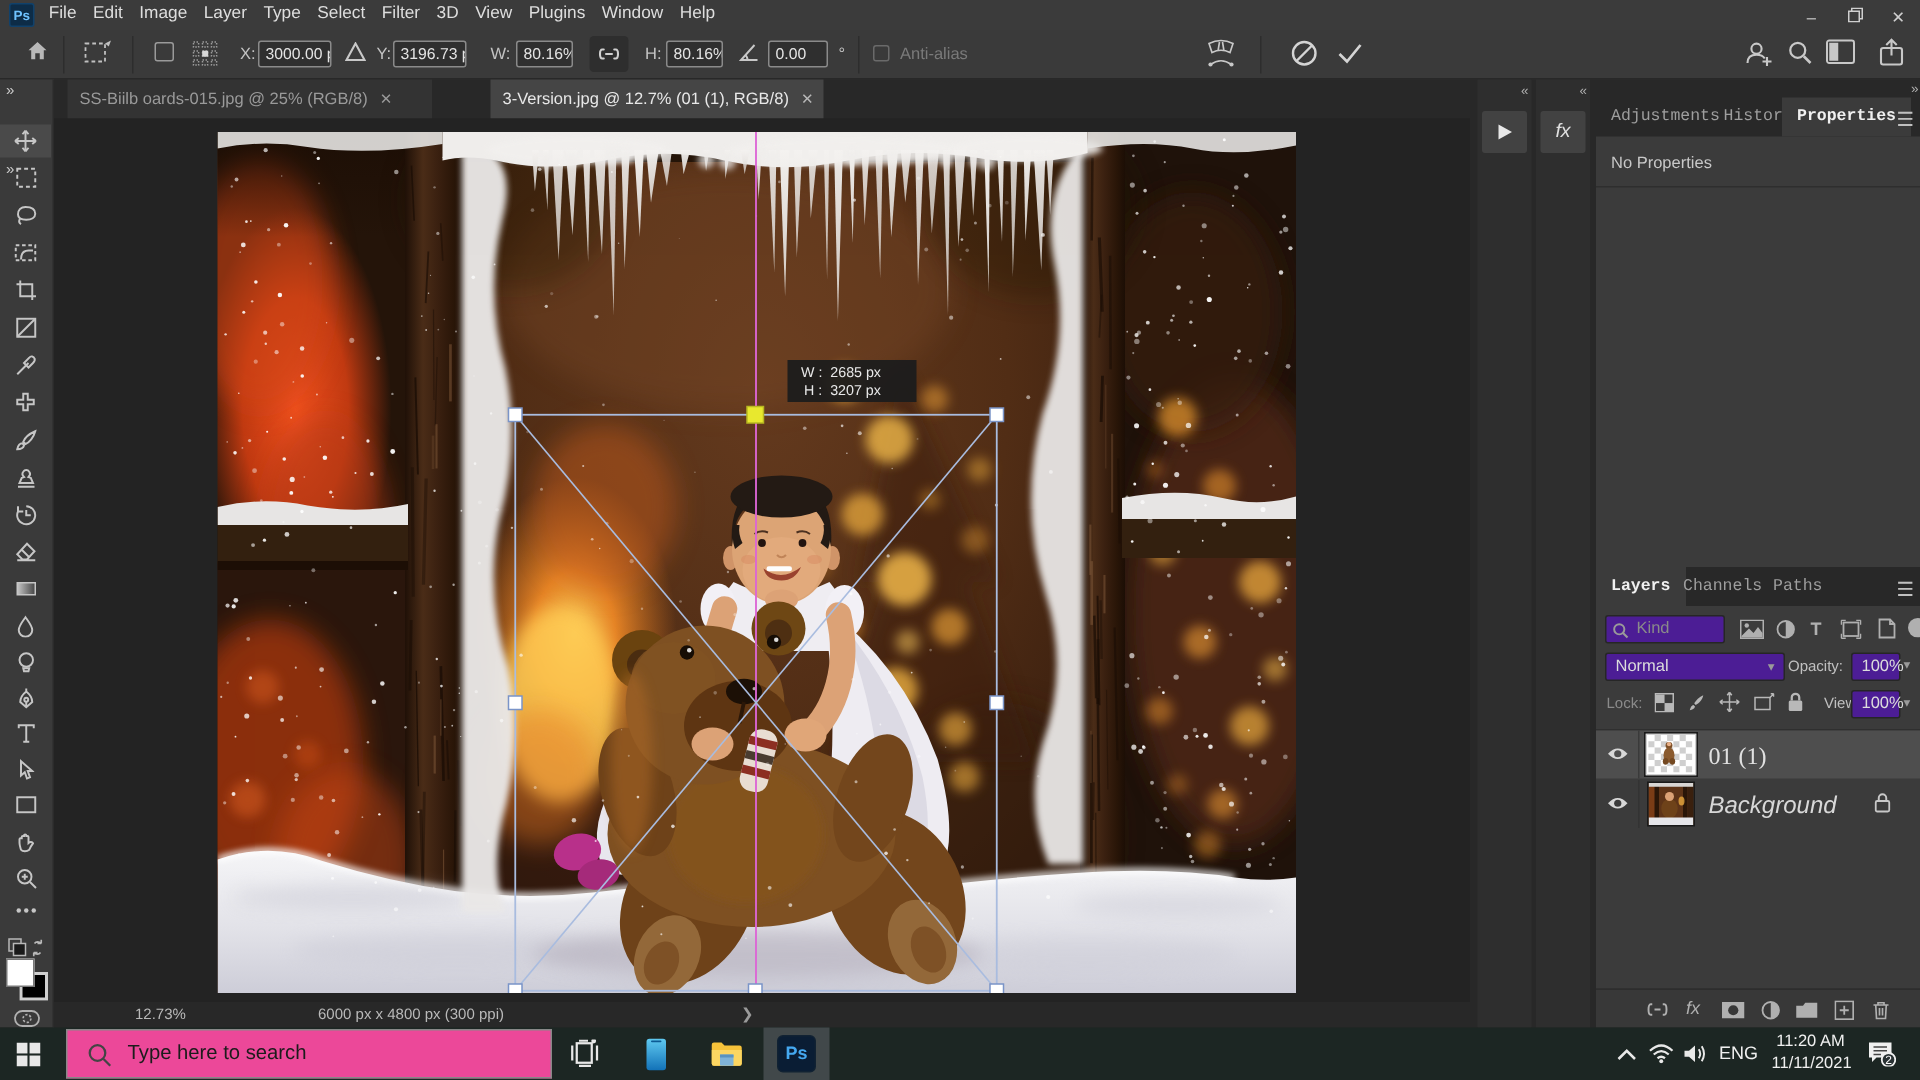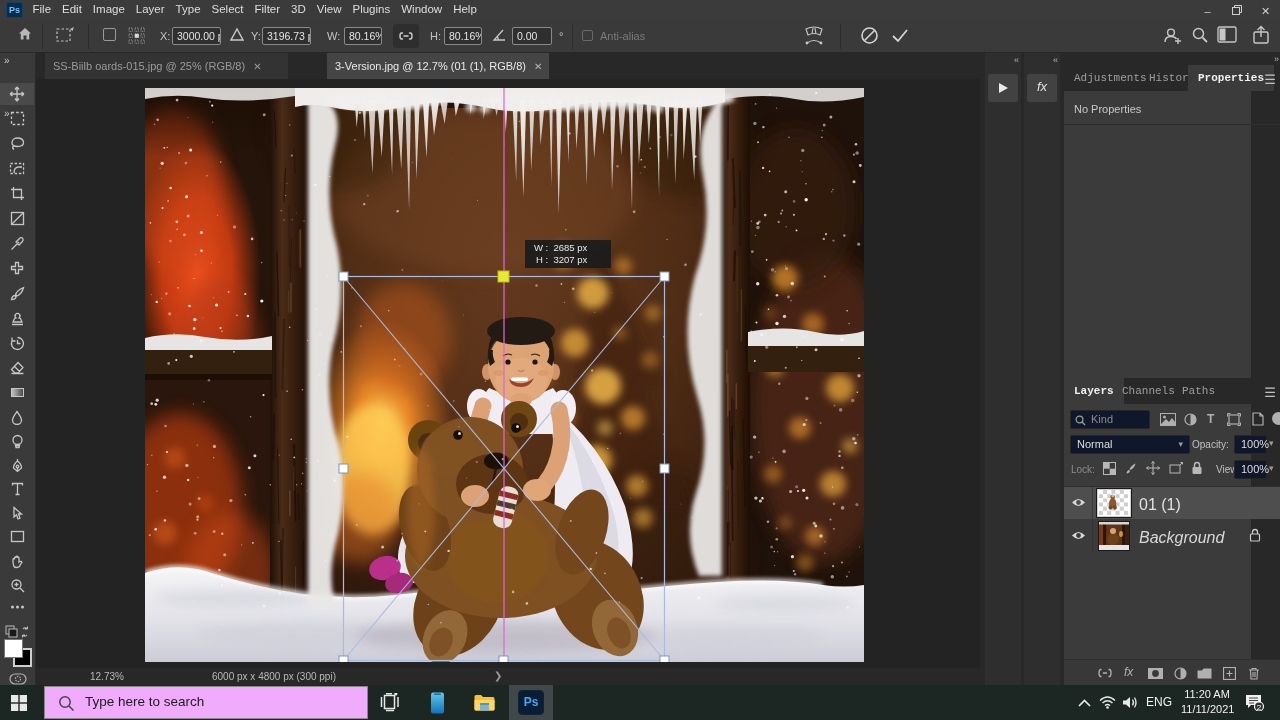--- a/index.html
+++ b/index.html
@@ -31,27 +31,27 @@
 #status{position:absolute;top:668px;left:36px;width:944px;height:17px;background:#282828;color:#b9b9b9;font-size:10px;text-align:right;}
 
 #rightarea{position:absolute;top:53px;left:980px;width:300px;height:632px;background:#282828;}
 .dockstrip{position:absolute;top:0;width:36px;height:632px;background:#2e2e2e;}
 .dockbtn{position:absolute;width:30px;height:28px;background:#424242;border-radius:2px;color:#e0e0e0;text-align:center;}
 .collapse{position:absolute;top:2px;right:3px;color:#b0b0b0;font-size:9px;letter-spacing:-1px;}
 #panel1{position:absolute;left:84px;top:12px;width:216px;height:313px;}
 .ptabstrip{position:absolute;left:0;width:216px;height:26px;background:#282828;font-family:Liberation Mono, monospace;}
 .ptab{position:absolute;top:0;height:26px;font-size:11px;padding:7px 10px 0 10px;color:#9e9e9e;white-space:nowrap;}
 .ptab.on{background:#3b3b3b;color:#f0f0f0;font-weight:bold;}
-.pbody{position:absolute;left:0;width:187px;background:#3b3b3b;}
+.pbody{position:absolute;left:0;width:216px;background:#3b3b3b;}
 .burger{position:absolute;right:4px;color:#c0c0c0;font-size:13px;}
-.selbox{background:#0f172a;border:1px solid #262626;border-radius:2px;color:#dcdcdc;font-size:11px;line-height:17px;padding-left:6px;}
+.selbox{background:#4c1d95;border:1px solid #262626;border-radius:2px;color:#dcdcdc;font-size:11px;line-height:17px;padding-left:6px;}
 .eye{color:#d8d8d8;}
 
 #taskbar{position:absolute;top:685px;left:0;width:1280px;height:35px;background:#1c2623;color:#e8e8e8;}
-#searchbox{position:absolute;left:44px;top:1px;width:324px;height:33px;background:#f0abfc;border:1px solid #888;color:#1c1c1c;font-size:13.5px;}
+#searchbox{position:absolute;left:44px;top:1px;width:324px;height:33px;background:#ec4899;border:1px solid #888;color:#1c1c1c;font-size:13.5px;}
 </style></head>
 <body>
 <div id="root">
 <div id="menubar">
       <div id="pslogo">Ps</div>
       <div style="position:absolute;left:27px;top:0;"><span class="mi">File</span><span class="mi">Edit</span><span class="mi">Image</span><span class="mi">Layer</span><span class="mi">Type</span><span class="mi">Select</span><span class="mi">Filter</span><span class="mi">3D</span><span class="mi">View</span><span class="mi">Plugins</span><span class="mi">Window</span><span class="mi">Help</span></div>
       <div id="winbtns"><span>–</span><span><svg width="10" height="10" viewBox="0 0 10 10" style="margin-top:5px;">
             <rect x="0.5" y="2.5" width="7" height="7" fill="none" stroke="#cfcfcf"></rect>
             <path d="M2.5 2.5 L2.5 0.5 L9.5 0.5 L9.5 7.5 L7.5 7.5" fill="none" stroke="#cfcfcf"></path>
           </svg></span><span>✕</span></div>
@@ -1136,21 +1136,21 @@
                 <rect x="30" y="25" width="5" height="5" fill="#cfcfcf"></rect>
                 <g transform="translate(11,4) scale(0.55)">
                   <circle cx="10" cy="8" r="5" fill="#7d4f26"></circle>
                   <ellipse cx="10" cy="22" rx="8" ry="11" fill="#8a5a2e"></ellipse>
                   <ellipse cx="5" cy="31" rx="4" ry="5" fill="#744922"></ellipse>
                   <ellipse cx="15" cy="31" rx="4" ry="5" fill="#744922"></ellipse>
                   <circle cx="10" cy="6" r="3" fill="#e8b088"></circle>
                 </g>
               </svg>
    </div>
-   <div class="abs" style="left:75px;top:9px;color:#e0e0e0;">01 (1)</div>
+   <div class="abs" style="left:75px;top:9px;color:#e0e0e0;font-family:Liberation Serif, serif;">01 (1)</div>
  </div>
 
  <div class="abs" style="left:0;top:116px;width:216px;height:32px;">
    <svg class="abs eye" style="left:7px;top:10px;" width="15" height="11" viewBox="0 0 15 11">
               <path d="M1 5.5 Q7.5 -1.5 14 5.5 Q7.5 12.5 1 5.5 Z" fill="#d8d8d8"></path>
               <circle cx="7.5" cy="5.5" r="2.4" fill="#3b3b3b"></circle>
             </svg>
    <div class="abs" style="left:28px;top:0;width:1px;height:32px;background:#333;"></div>
    <div class="abs" style="left:35px;top:2px;width:30px;height:28px;background:#5a3a22;outline:1px solid #1a1a1a;">
      <svg width="30" height="28" viewBox="0 0 30 28">

